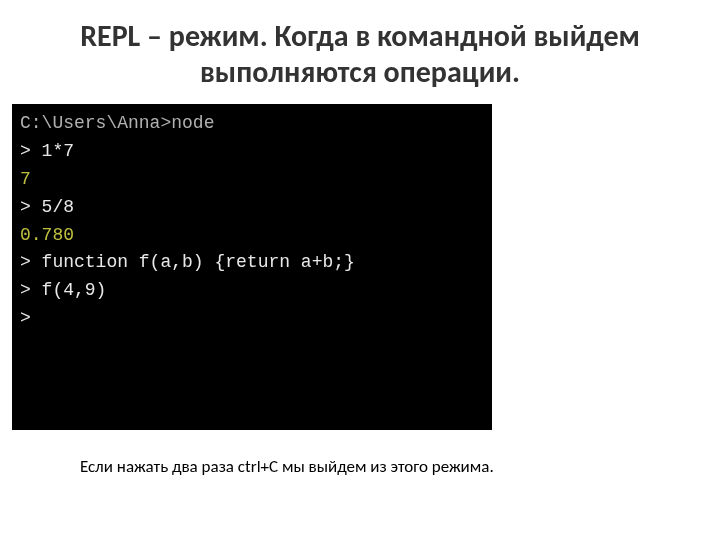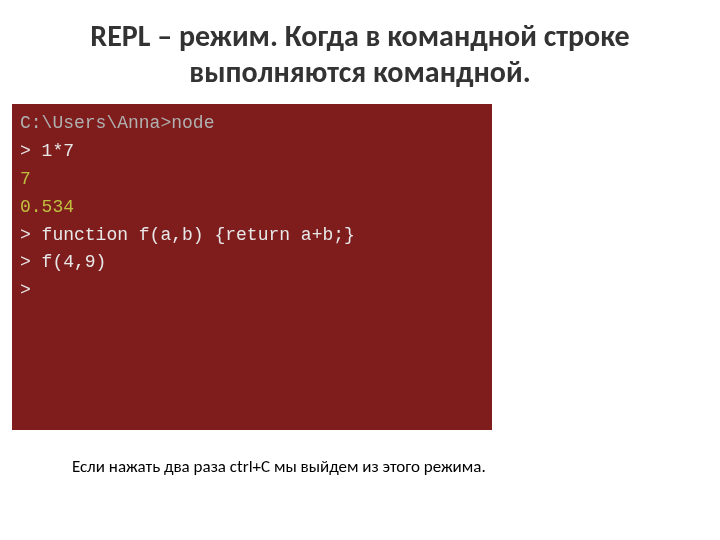--- a/index.html
+++ b/index.html
@@ -12,50 +12,51 @@
       position: relative;
     }
     .title {
       font-size: 30px;
       color: #333;
       text-align: center;
       line-height: 1.2;
       margin-bottom: 14px;
     }
     .terminal {
-      background: #7f1d1d;
+      background: #000000;
       width: 480px;
       height: 326px;
       margin-left: -28px;
       padding: 6px 8px;
       font-family: Consolas, "Courier New", monospace;
       font-size: 18px;
       line-height: 1.55;
     }
     .term-line { white-space: pre; }
     .c-gray { color: #b0b0b0; }
     .c-white { color: #e8e8e8; }
     .c-yellow { color: #c0c040; }
     .caption {
       font-size: 17px;
       color: #000;
       margin-top: 26px;
-      margin-left: 32px;
+      margin-left: 40px;
       max-width: 440px;
       line-height: 1.25;
     }
   </style>
 </head>
 <body>
 
-<h1 class="title">REPL – режим. Когда в командной строке выполняются командной.</h1>
+<h1 class="title">REPL – режим. Когда в командной выйдем выполняются операции.</h1>
 
 <div class="terminal" id="terminal">
     <div class="term-line"><span class="c-gray">C:\Users\Anna&gt;node</span></div>
     <div class="term-line"><span class="c-white">&gt; 1*7</span></div>
     <div class="term-line"><span class="c-yellow">7</span></div>
-    <div class="term-line"><span class="c-yellow">0.534</span></div>
+    <div class="term-line"><span class="c-white">&gt; 5/8</span></div>
+    <div class="term-line"><span class="c-yellow">0.780</span></div>
     <div class="term-line"><span class="c-white">&gt; function f(a,b) {return a+b;}</span></div>
     <div class="term-line"><span class="c-white">&gt; f(4,9)</span></div>
     <div class="term-line"><span class="c-white">&gt;</span></div>
   </div>
 
 <p class="caption">Если нажать два раза ctrl+C мы выйдем из этого режима.</p>
 
 </body></html>

